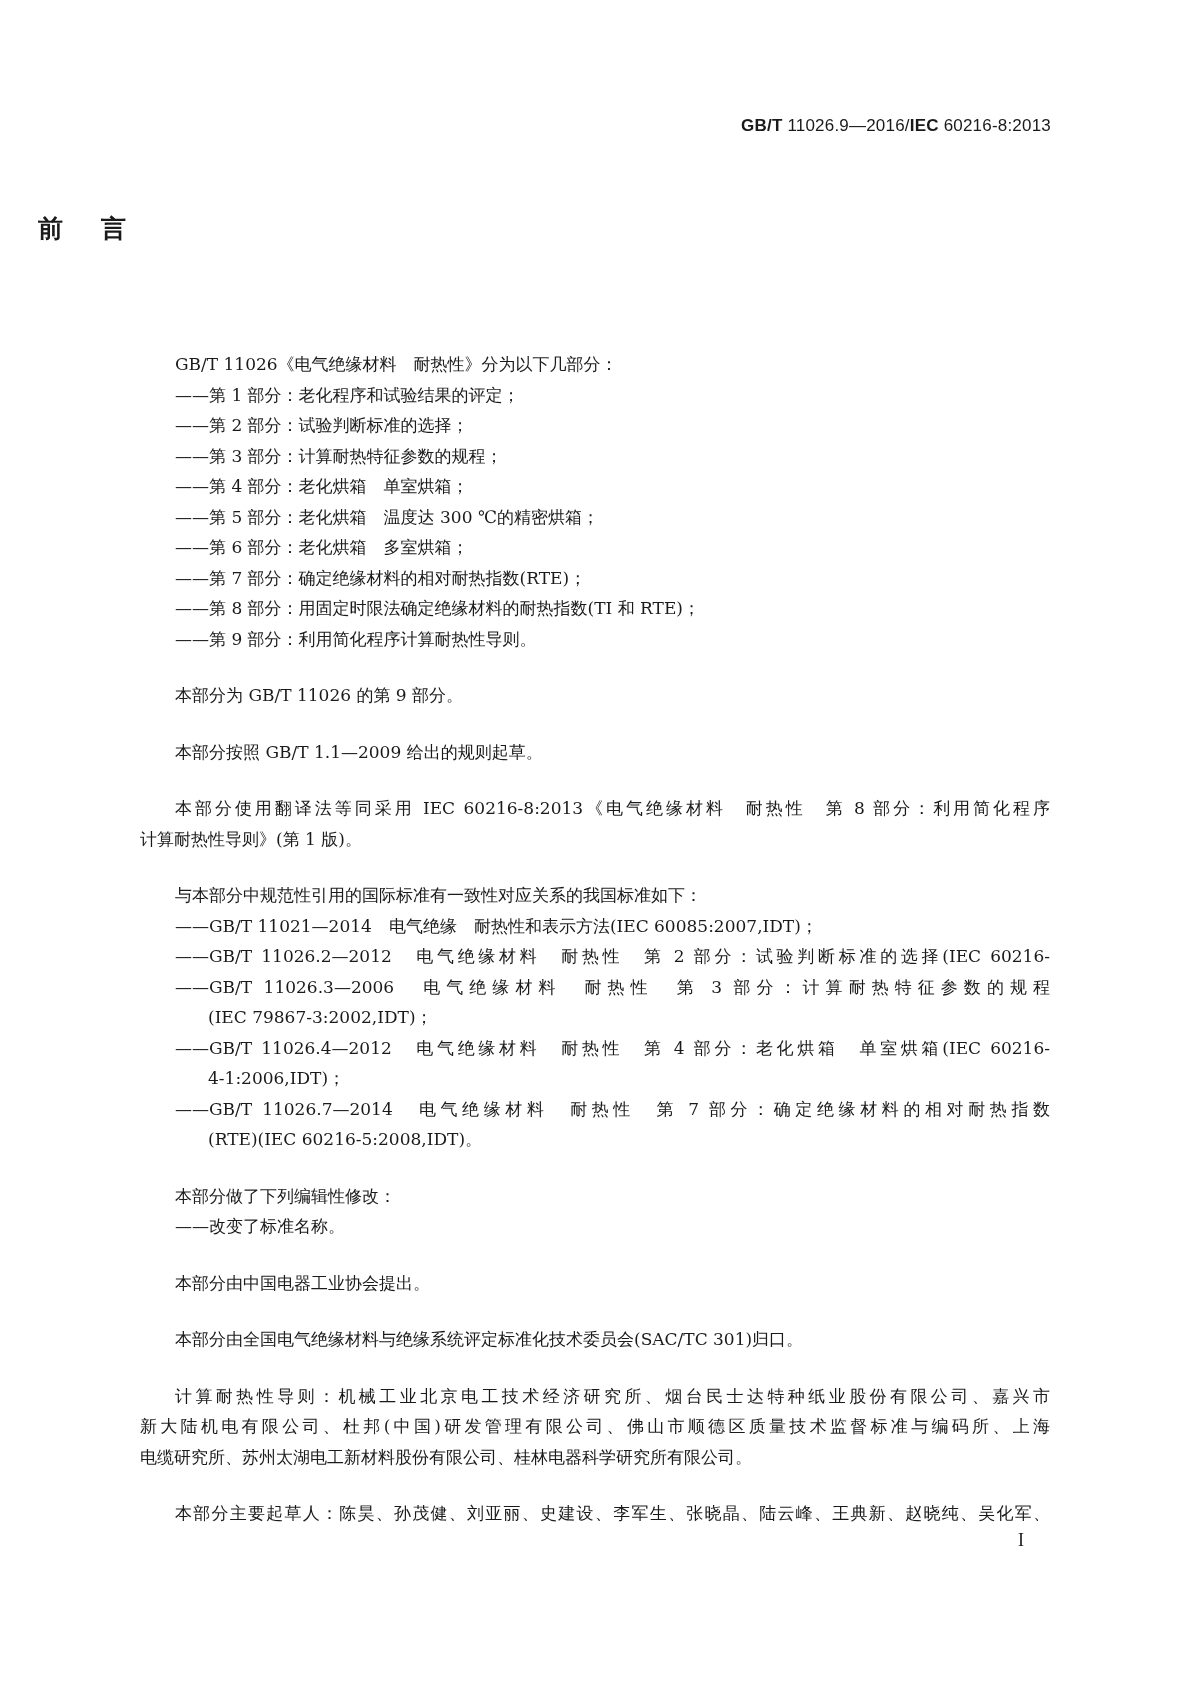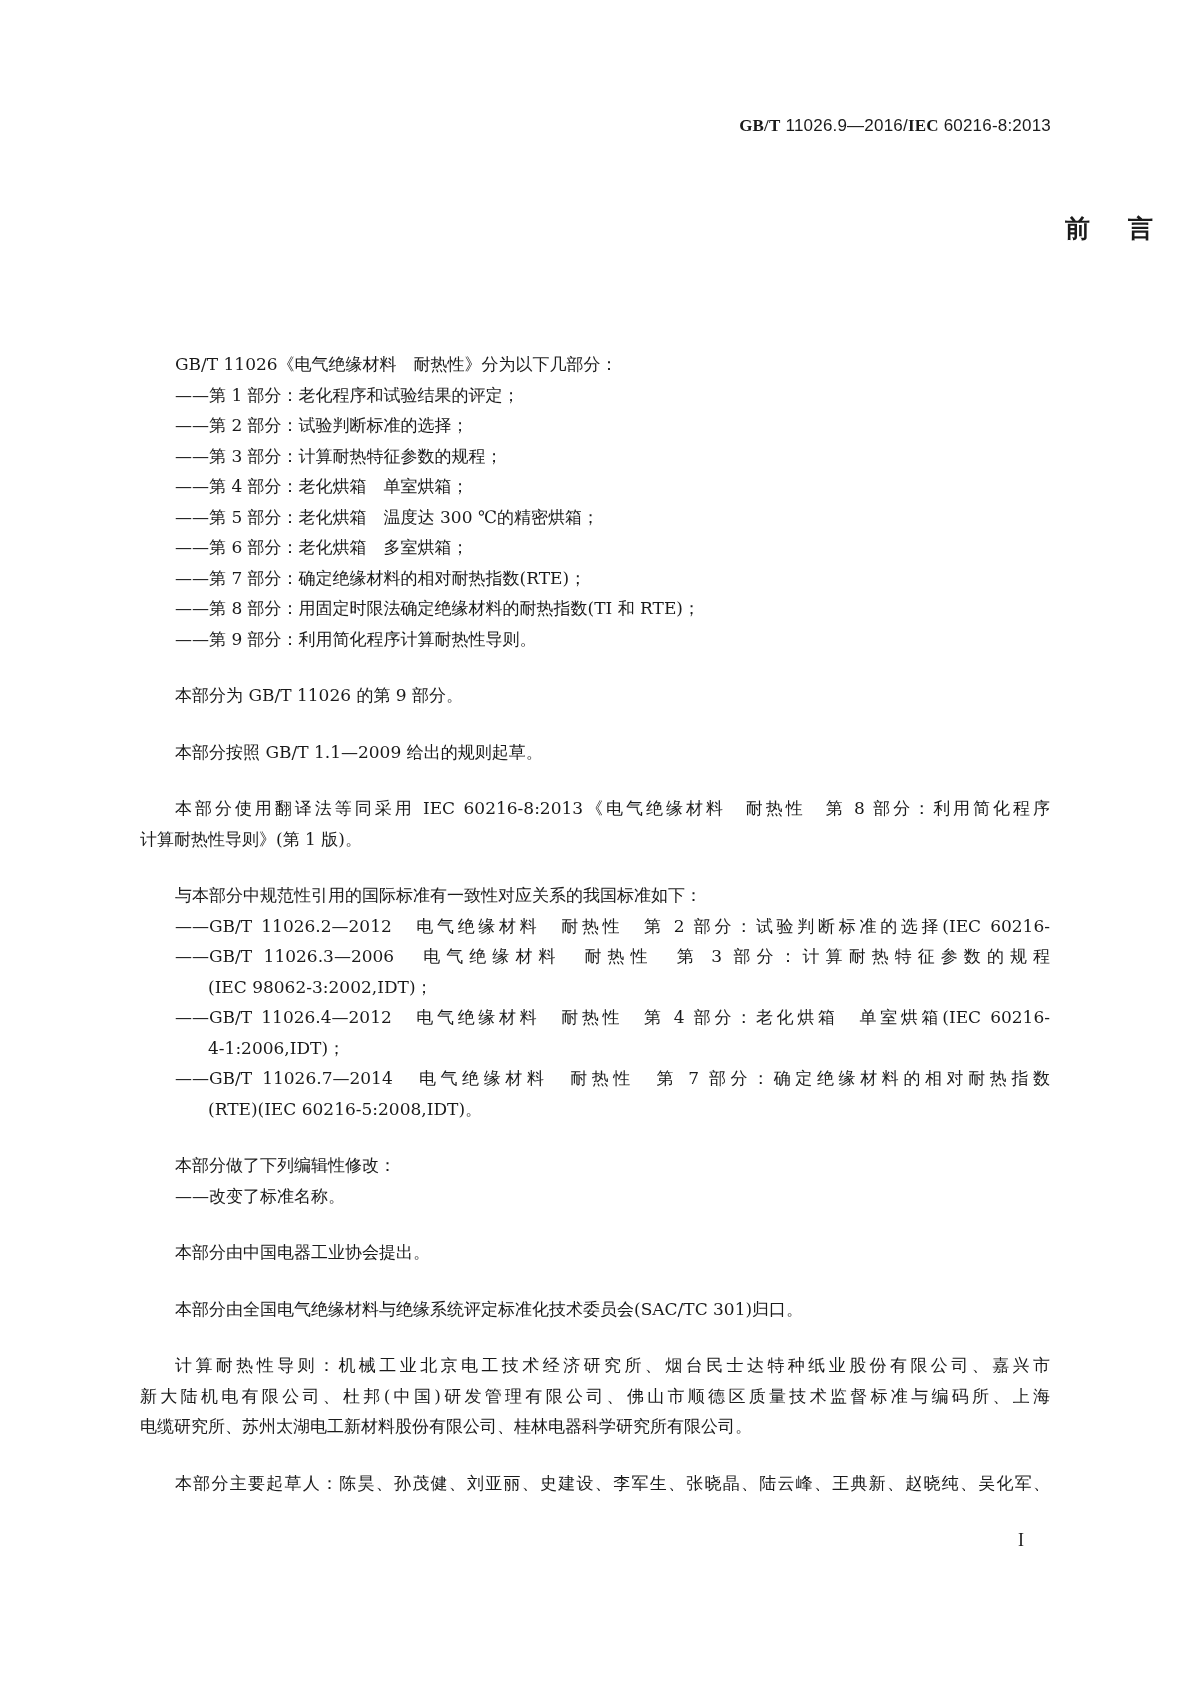--- a/index.html
+++ b/index.html
@@ -6,23 +6,23 @@
     body {
       width: 1191px; height: 1684px; position: relative; overflow: hidden;
       font-family: "DejaVu Serif", "Liberation Serif", serif;
       color: #1a1a1a;
     }
     .header-code {
       position: absolute; top: 116px; right: 140px;
       font-size: 17px; letter-spacing: 0.2px;
       font-family: "Liberation Sans", "DejaVu Sans", sans-serif;
     }
-    .header-code b { font-family: Liberation Serif, serif; font-weight: bold; }
+    .header-code b { font-family: Liberation Sans, sans-serif; font-weight: bold; }
     .title {
-      position: absolute; top: 212px; left: 0; width: 1191px; text-align: right;
+      position: absolute; top: 212px; left: 0; width: 1191px; text-align: left;
       font-family: "DejaVu Sans", sans-serif; font-weight: bold; font-size: 25px;
       letter-spacing: 38px; text-indent: 38px;
     }
     .body {
       position: absolute; top: 323px; left: 140px; width: 910px;
       font-size: 17px; line-height: 30.5px;
     }
     .line { white-space: nowrap; }
     .p { padding-left: 35px; margin-top: 26px; }
     .dash { padding-left: 35px; }
@@ -52,23 +52,24 @@
   <div class="line dash">——第 5 部分：老化烘箱　温度达 300 ℃的精密烘箱；</div>
   <div class="line dash">——第 6 部分：老化烘箱　多室烘箱；</div>
   <div class="line dash">——第 7 部分：确定绝缘材料的相对耐热指数(RTE)；</div>
   <div class="line dash">——第 8 部分：用固定时限法确定绝缘材料的耐热指数(TI 和 RTE)；</div>
   <div class="line dash">——第 9 部分：利用简化程序计算耐热性导则。</div>
   <div class="line p">本部分为 GB/T 11026 的第 9 部分。</div>
   <div class="line p">本部分按照 GB/T 1.1—2009 给出的规则起草。</div>
   <div class="line p justify">本部分使用翻译法等同采用 IEC 60216-8:2013《电气绝缘材料　耐热性　第 8 部分：利用简化程序</div>
   <div class="line flow">计算耐热性导则》(第 1 版)。</div>
   <div class="line p">与本部分中规范性引用的国际标准有一致性对应关系的我国标准如下：</div>
+  <div class="line dash">——GB/T 11021—2014　电气绝缘　耐热性和表示方法(IEC 60085:2007,IDT)；</div>
   <div class="line dash justify">——GB/T 11026.2—2012　电气绝缘材料　耐热性　第 2 部分：试验判断标准的选择(IEC 60216-</div>
   <div class="line dash justify">——GB/T 11026.3—2006　电气绝缘材料　耐热性　第 3 部分：计算耐热特征参数的规程</div>
-  <div class="line cont">(IEC 98062-3:2002,IDT)；</div>
+  <div class="line cont">(IEC 79867-3:2002,IDT)；</div>
   <div class="line dash justify">——GB/T 11026.4—2012　电气绝缘材料　耐热性　第 4 部分：老化烘箱　单室烘箱(IEC 60216-</div>
   <div class="line cont">4-1:2006,IDT)；</div>
   <div class="line dash justify">——GB/T 11026.7—2014　电气绝缘材料　耐热性　第 7 部分：确定绝缘材料的相对耐热指数</div>
   <div class="line cont">(RTE)(IEC 60216-5:2008,IDT)。</div>
   <div class="line p">本部分做了下列编辑性修改：</div>
   <div class="line dash">——改变了标准名称。</div>
   <div class="line p">本部分由中国电器工业协会提出。</div>
   <div class="line p">本部分由全国电气绝缘材料与绝缘系统评定标准化技术委员会(SAC/TC 301)归口。</div>
   <div class="line p justify">计算耐热性导则：机械工业北京电工技术经济研究所、烟台民士达特种纸业股份有限公司、嘉兴市</div>
   <div class="line flow justify">新大陆机电有限公司、杜邦(中国)研发管理有限公司、佛山市顺德区质量技术监督标准与编码所、上海</div>

